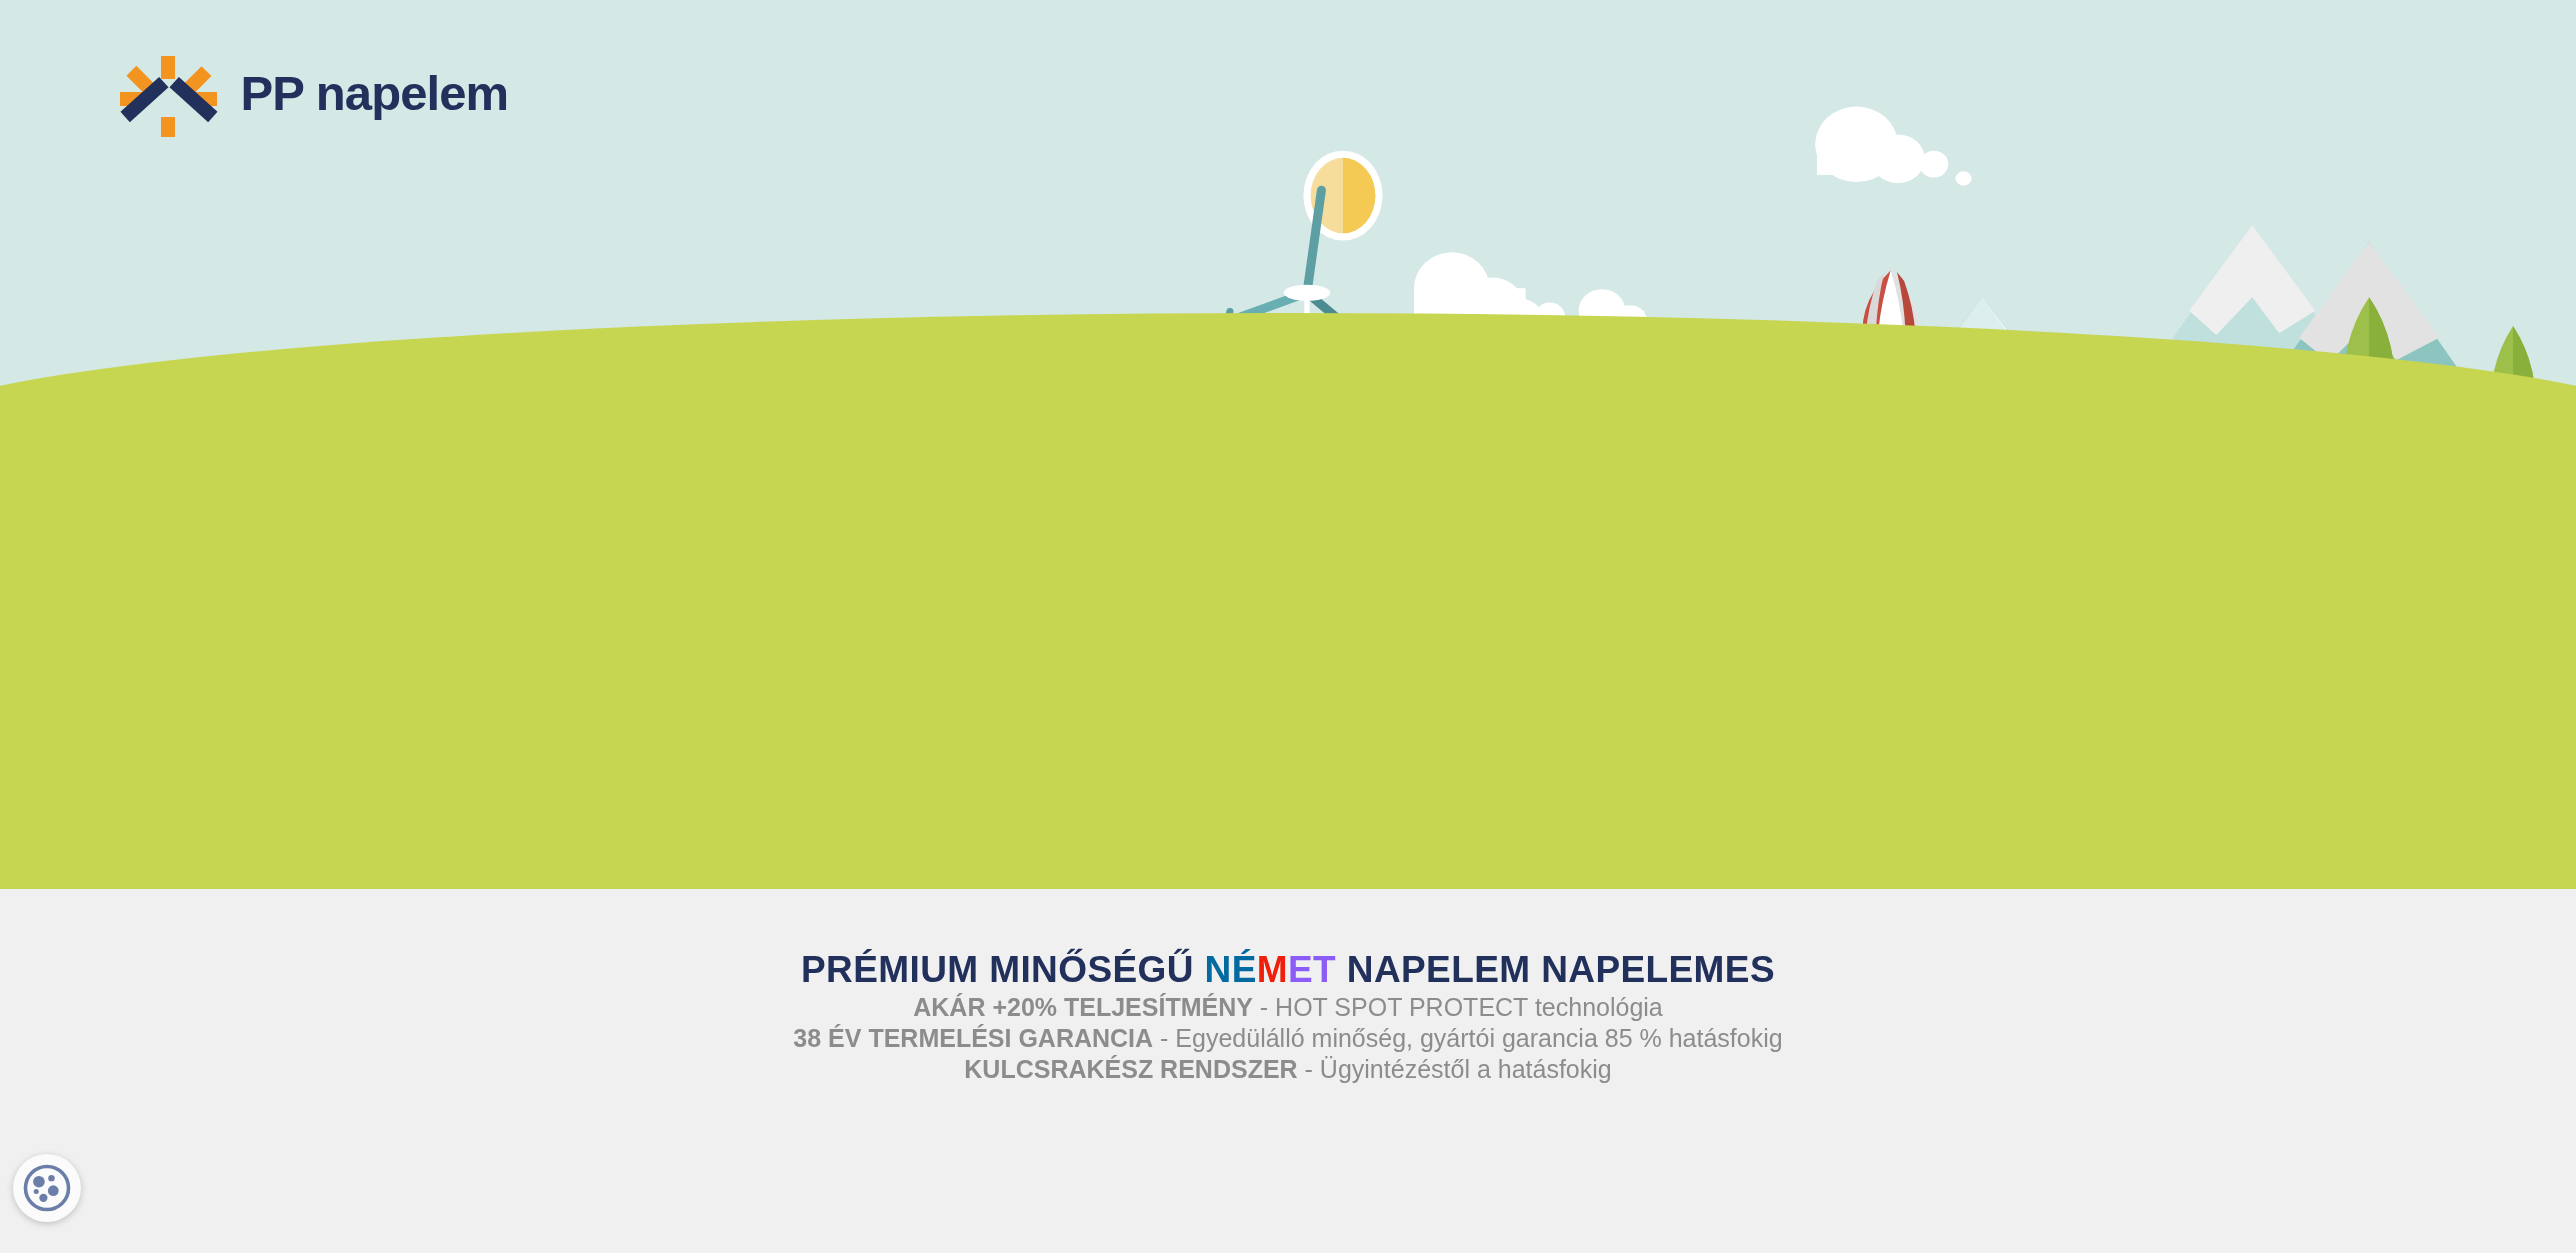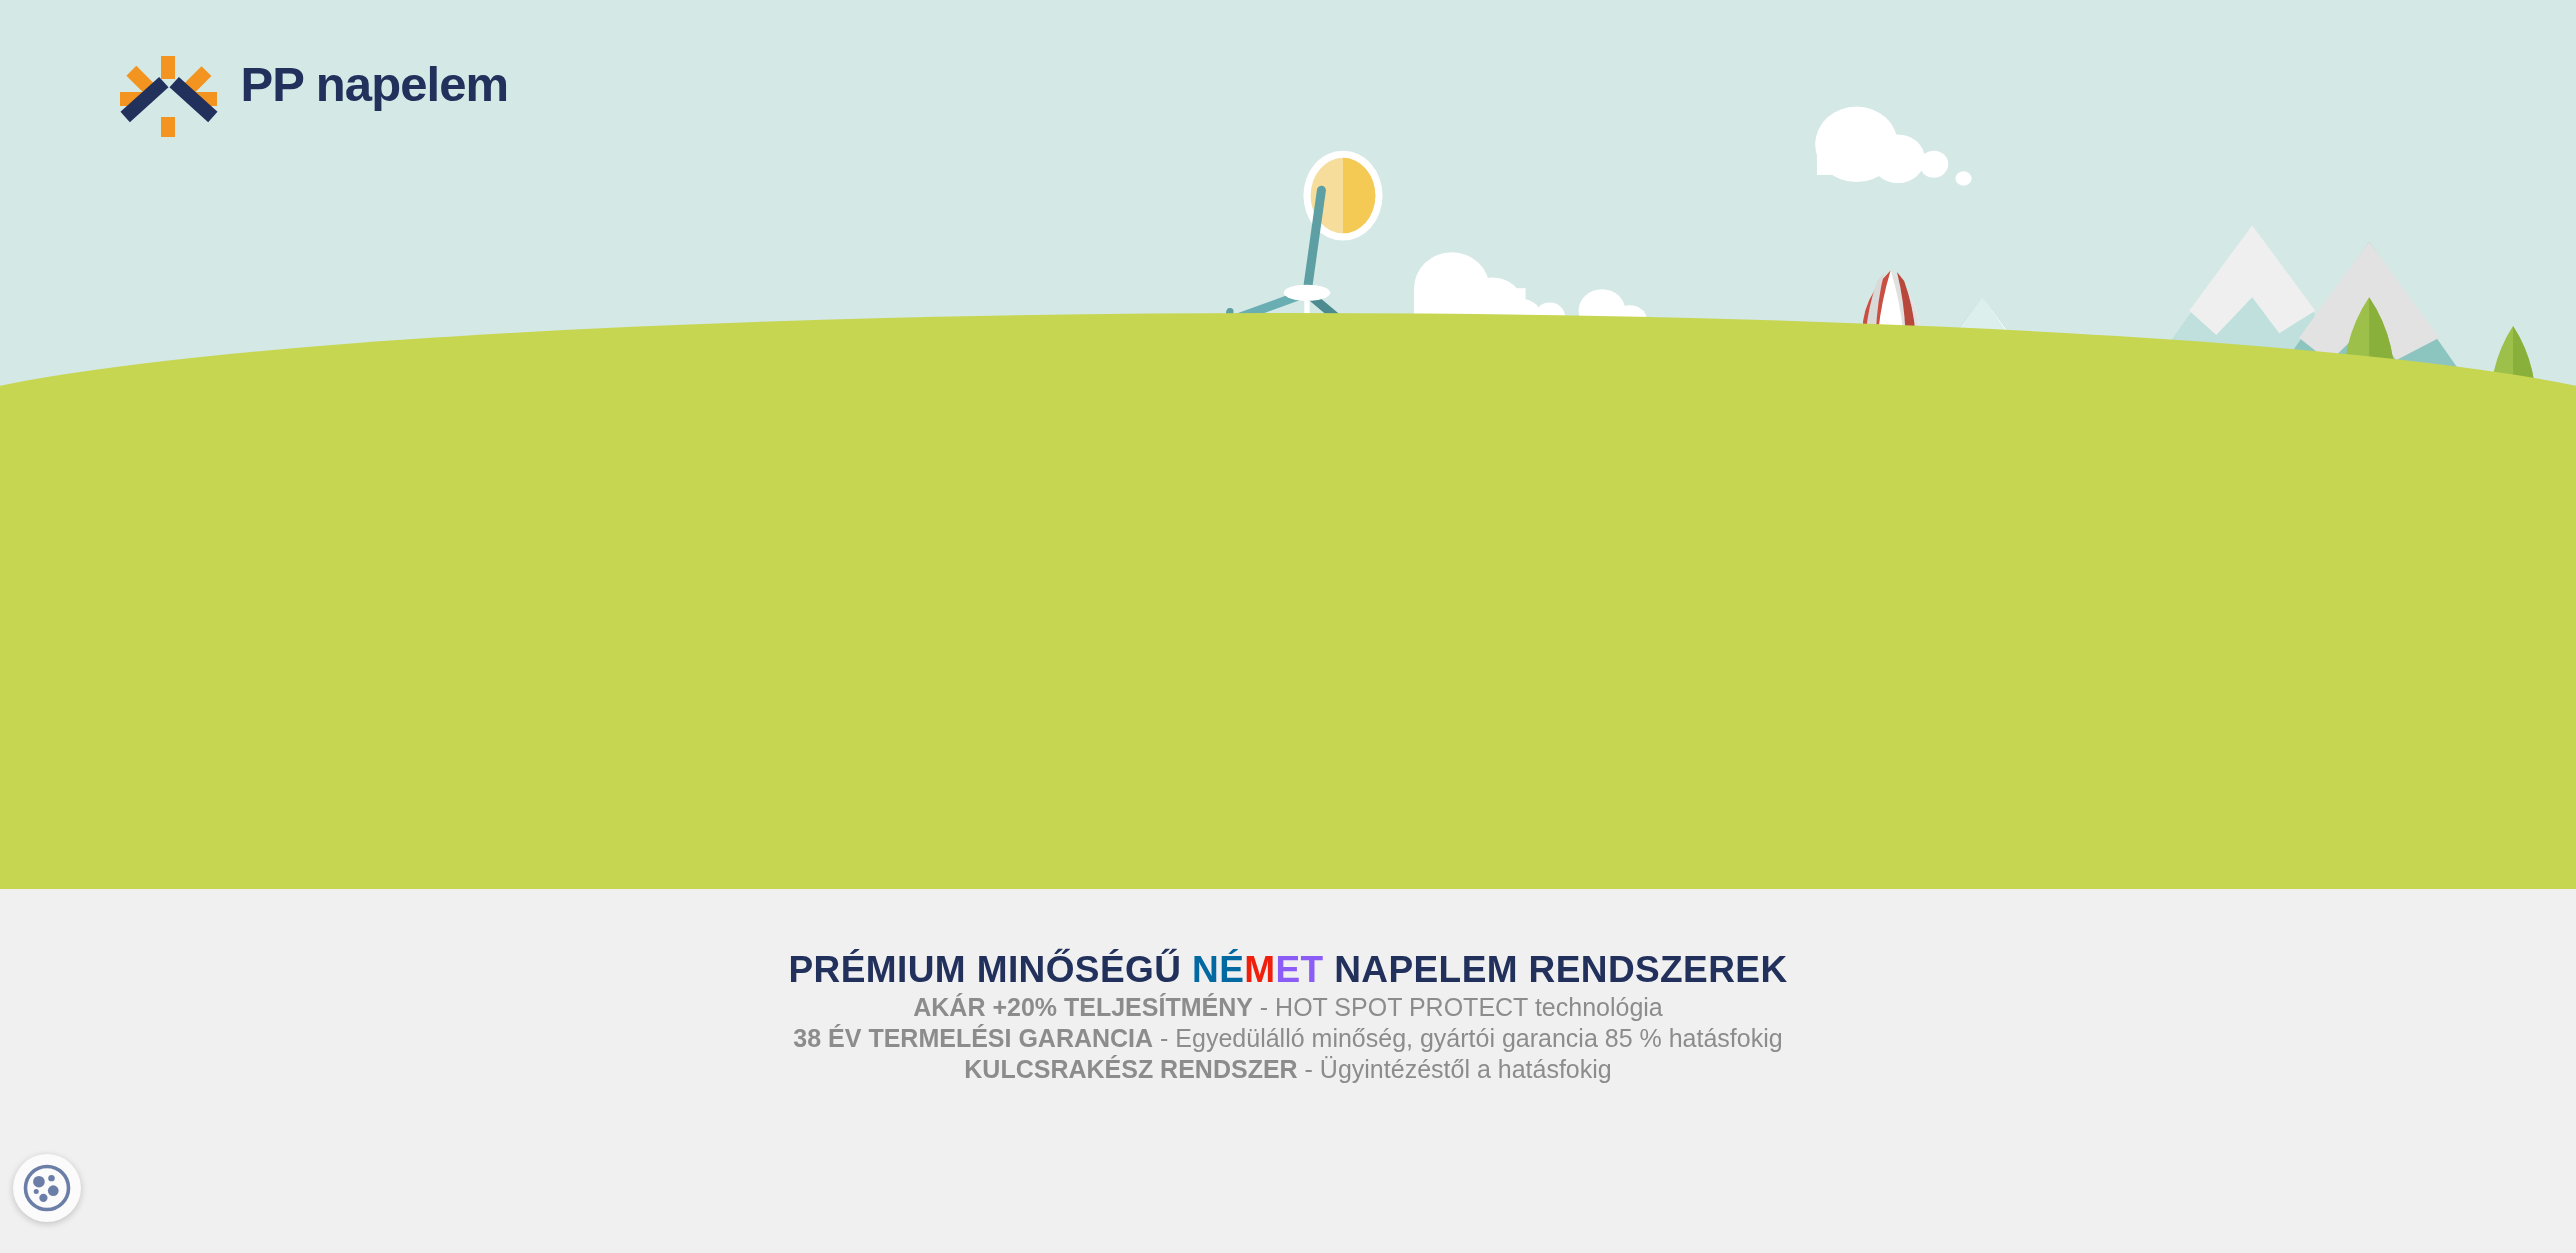--- a/index.html
+++ b/index.html
@@ -19,21 +19,21 @@
     overflow: hidden;
   }
   .hill {
     position: absolute; left: -4%; bottom: -54px;
     width: 108%; height: 630px;
     background: #c6d651;
     border-radius: 50% 50% 0 0 / 117px 117px 0 0;
   }
 
   
-  .logo { position: absolute; left: 120px; top: 56px; display: flex; gap: 23.4px; }
+  .logo { position: absolute; left: 120px; top: 56px; display: flex; align-items: center; gap: 23.4px; }
   .logo-mark { position: relative; width: 97px; height: 74px; }
   .logo-mark i { position: absolute; background: #f2941f; display: block; }
   .lm-top   { width: 14.4px; height: 23.4px; left: 41px; top: 0px; }
   .lm-bot   { width: 14.4px; height: 20px; left: 41px; top: 61px; }
   .lm-left  { width: 23.4px; height: 13.5px; left: 0px;  top: 36px; }
   .lm-right { width: 23.4px; height: 13.5px; left: 74px; top: 36px; }
   .lm-dl { width: 13.5px; height: 27px; left: 13.5px; top: 10.8px; transform: rotate(-45deg); }
   .lm-dr { width: 13.5px; height: 27px; left: 70px; top: 10.8px; transform: rotate(45deg); }
   .chev { position: absolute; left: 4.5px; top: 41px; width: 88px; height: 34px; }
   .chev b { position: absolute; display: block; width: 52px; height: 13.5px; background: #22305c; top: 12.6px; }
@@ -388,21 +388,21 @@
             <b class="c1"></b>
             <b class="c2"></b>
           </span>
       </span>
       <span class="logo-text">PP napelem</span>
     </div>
 
   </section>
 
   <section class="features">
-    <h2 class="feat-head"><span>PRÉMIUM MINŐSÉGŰ </span><span class="de-a">NÉ</span><span class="de-b">M</span><span class="de-c">ET</span><span> NAPELEM RENDSZEREK</span></h2>
+    <h2 class="feat-head"><span>PRÉMIUM MINŐSÉGŰ </span><span class="de-a">NÉ</span><span class="de-b">M</span><span class="de-c">ET</span><span> NAPELEM NAPELEMES</span></h2>
 
     <p class="feat-line"><span class="k">AKÁR +20% TELJESÍTMÉNY</span><span> - </span><span>HOT SPOT PROTECT technológia</span></p>
     <p class="feat-line"><span class="k">38 ÉV TERMELÉSI GARANCIA</span><span> - </span><span>Egyedülálló minőség, gyártói garancia 85 % hatásfokig</span></p>
     <p class="feat-line"><span class="k">KULCSRAKÉSZ RENDSZER</span><span> - </span><span>Ügyintézéstől a hatásfokig</span></p>
   </section>
 
   <div class="cookie">
     <svg width="52" height="52" viewBox="0 0 58 58">
       <circle cx="29" cy="29" r="24" fill="none" stroke="#6b7ea8" stroke-width="4"></circle>
       <circle cx="20" cy="22" r="6.5" fill="#6b7ea8"></circle>

